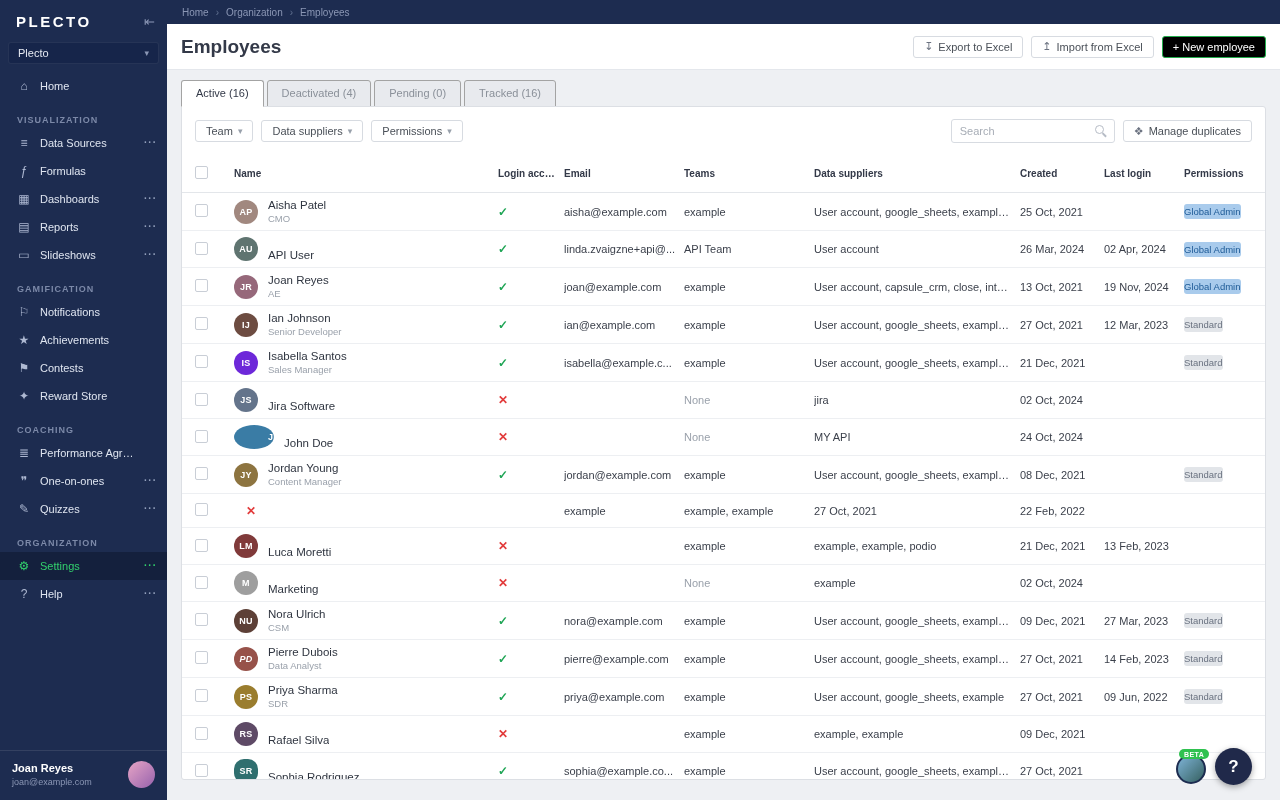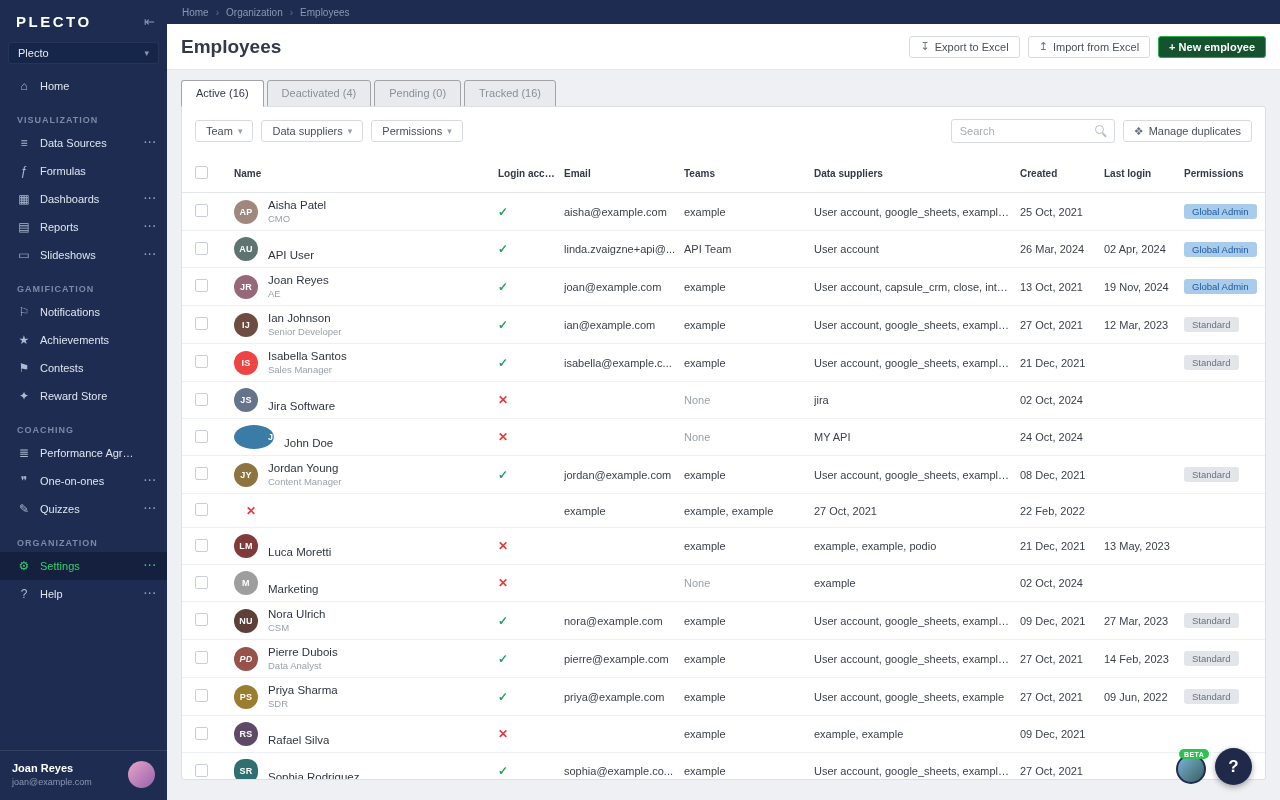--- a/index.html
+++ b/index.html
@@ -39,21 +39,21 @@
   .crumb { cursor:default; }
   .crumb[data-interactable="true"] { cursor:pointer; }
   .crumb-sep { color:#60708f; }
 
   .page-header { height:46px; min-height:46px; background:#fff; border-bottom:1px solid #e4e7ec; display:flex; align-items:center; padding:0 14px; }
   .page-title { flex:1; font-size:19px; font-weight:600; color:#333948; }
   .hbtns { display:flex; align-items:center; gap:8px; }
   .btn { display:inline-flex; align-items:center; gap:5px; border:1px solid #d7dbe1; background:#fff; color:#4a5058;
     font-size:11px; padding:4px 10px; border-radius:3px; cursor:pointer; font-family:inherit; white-space:nowrap; }
   .btn .bicon { color:#6b7280; font-size:11px; line-height:1; }
-  .btn-primary { background:#14532d; border-color:#23ad4d; color:#fff; font-weight:700; }
+  .btn-primary { background:#000000; border-color:#23ad4d; color:#fff; font-weight:400; }
 
   .content { flex:1; min-height:0; display:flex; flex-direction:column; padding:10px 14px 0; }
   .tabs { display:flex; gap:3px; }
   .tab { padding:6px 14px 7px; font-size:11px; color:#8a9099; background:#e8eaee; border:1px solid #a3a3a3;
     border-radius:3px 3px 0 0; cursor:pointer; margin-bottom:-1px; position:relative; z-index:1; }
   .tab.active { background:#fff; color:#333948; border-bottom-color:#fff; z-index:3; }
 
   .card { background:#fff; border:1px solid #dcdfe4; border-radius:0 3px 3px 3px; flex:1 1 auto; min-height:0;
     margin-bottom:20px; overflow:hidden; position:relative; z-index:2; display:flex; flex-direction:column; }
 
@@ -79,21 +79,21 @@
   .avatar { width:24px; height:24px; border-radius:50%; color:#fff; font-size:9px; font-weight:700;
     display:flex; align-items:center; justify-content:center; flex:none; letter-spacing:.3px; }
   .nm { display:flex; flex-direction:column; min-width:0; }
   .nm-name { font-size:11.5px; color:#2f3540; white-space:nowrap; overflow:hidden; text-overflow:ellipsis; }
   .nm-sub { font-size:9.5px; color:#9aa1ab; margin-top:2px; white-space:nowrap; }
   .login-mark { font-size:12px; }
   .mark-yes { color:#1fa555; font-weight:700; }
   .mark-no { color:#e23b3b; font-weight:700; }
   .teams-muted { color:#9aa1ab; }
   .checkbox { width:13px; height:13px; border:1px solid #c9ced6; border-radius:2px; background:#fff; display:inline-block; cursor:pointer; }
-  .badge { font-size:9.5px; padding:2px 8px; border-radius:3px; white-space:nowrap; display:inline-block; }
+  .badge { font-size:9.5px; padding:2px 0; border-radius:3px; white-space:nowrap; display:inline-block; }
   .badge-admin { background:#a9cbec; color:#1d5a96; }
   .badge-std { background:#e2e5e9; color:#6a7280; }
 
   
   .beta-avatar { position:fixed; right:74px; bottom:16px; width:30px; height:30px; border-radius:50%;
     background:linear-gradient(135deg,#7fb4d8,#35605f); border:2px solid #1d2c50; cursor:pointer; z-index:10; }
   .beta-pill { position:absolute; top:-7px; left:1px; background:#2fc14f; color:#fff; font-size:7px; font-weight:700;
     padding:1.5px 5px; border-radius:7px; letter-spacing:.4px; }
   .fab { position:fixed; right:28px; bottom:15px; width:37px; height:37px; border-radius:50%; background:#20294a; color:#fff;
     display:flex; align-items:center; justify-content:center; font-size:17px; font-weight:700;
@@ -338,21 +338,21 @@
     <div class="c c-email" data-interactable="false">ian@example.com</div>
     <div class="c c-teams" data-interactable="false">example</div>
     <div class="c c-sup" data-interactable="false">User account, google_sheets, example, ex...</div>
     <div class="c c-created" data-interactable="false">27 Oct, 2021</div>
     <div class="c c-last" data-interactable="false">12 Mar, 2023</div>
     <div class="c c-perm"><span class="badge badge-std" data-interactable="false">Standard</span></div>
   </div>
           <div class="trow" data-interactable="true">
     <div class="c c-check"><span class="checkbox" data-interactable="true"></span></div>
     <div class="c c-name">
-      <span class="avatar" data-interactable="false" style="background: #ef4444;">IS</span>
+      <span class="avatar" data-interactable="false" style="background: #6d28d9;">IS</span>
       <span class="nm">
         <span class="nm-name" data-interactable="false">Isabella Santos</span>
         <span class="nm-sub" data-interactable="false">Sales Manager</span>
       </span>
     </div>
     <div class="c c-login"><span class="login-mark mark-yes" data-interactable="false">✓</span></div>
     <div class="c c-email" data-interactable="false">isabella@example.c...</div>
     <div class="c c-teams" data-interactable="false">example</div>
     <div class="c c-sup" data-interactable="false">User account, google_sheets, example, ex...</div>
     <div class="c c-created" data-interactable="false">21 Dec, 2021</div>
@@ -427,21 +427,21 @@
       <span class="nm">
         <span class="nm-name" data-interactable="false">Luca Moretti</span>
 
       </span>
     </div>
     <div class="c c-login"><span class="login-mark mark-no" data-interactable="false">✕</span></div>
     <div class="c c-email" data-interactable="false"></div>
     <div class="c c-teams" data-interactable="false">example</div>
     <div class="c c-sup" data-interactable="false">example, example, podio</div>
     <div class="c c-created" data-interactable="false">21 Dec, 2021</div>
-    <div class="c c-last" data-interactable="false">13 May, 2023</div>
+    <div class="c c-last" data-interactable="false">13 Feb, 2023</div>
     <div class="c c-perm"></div>
   </div>
           <div class="trow" data-interactable="true">
     <div class="c c-check"><span class="checkbox" data-interactable="true"></span></div>
     <div class="c c-name">
       <span class="avatar" data-interactable="false" style="background: rgb(158, 158, 158);">M</span>
       <span class="nm">
         <span class="nm-name" data-interactable="false">Marketing</span>
 
       </span>

